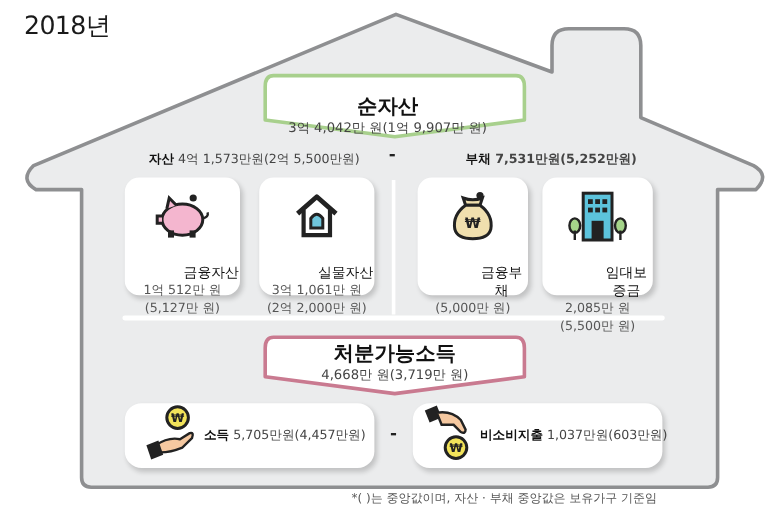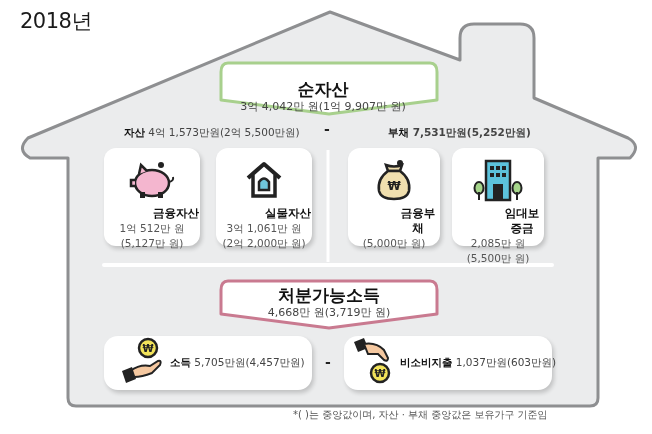--- a/index.html
+++ b/index.html
@@ -8,21 +8,21 @@
   .title { position:absolute; left:20px; top:8px; font-weight:normal; font-size:21px; line-height:27px; color:#1a1a1a; letter-spacing:-0.5px; }
   svg.house { position:absolute; left:0; top:0; }
   .banner { position:absolute; background:#fff; border-radius:12px; text-align:center; }
   .banner .head { font-weight:bold; font-size:17px; line-height:22px; margin-top:4px; color:#111; }
   .banner .val { font-size:11px; line-height:14px; color:#444; }
   .summary { position:absolute; top:126px; font-size:10.5px; color:#444; white-space:nowrap; }
   .summary b { color:#111; }
   .minus { position:absolute; font-weight:bold; font-size:14px; color:#222; }
   .card { position:absolute; background:#fff; border-radius:12px; box-shadow:2px 3px 4px rgba(0,0,0,0.18); text-align:center; }
   .card .icon { height:48px; margin-top:8px; display:flex; justify-content:center; align-items:center; }
-  .card .label { font-weight:bold; font-size:11.5px; color:#111; margin-top:2px;padding-left:48px; }
+  .card .label { font-weight:normal; font-size:11.5px; color:#111; margin-top:16px;padding-left:48px; }
   .card .v { font-size:10.5px; color:#555; line-height:15px; }
   .wide { position:absolute; background:#fff; border-radius:14px; box-shadow:2px 3px 4px rgba(0,0,0,0.18); display:flex; align-items:center; }
   .wide .txt { font-size:10.5px; color:#444; white-space:nowrap; }
   .wide .txt b { color:#111; }
   .note { position:absolute; left:293px; top:408px; font-size:10px; color:#555; white-space:nowrap; }
 </style>
 </head>
 <body>
 
 <svg class="house" width="652" height="434" viewBox="0 0 652 434">

